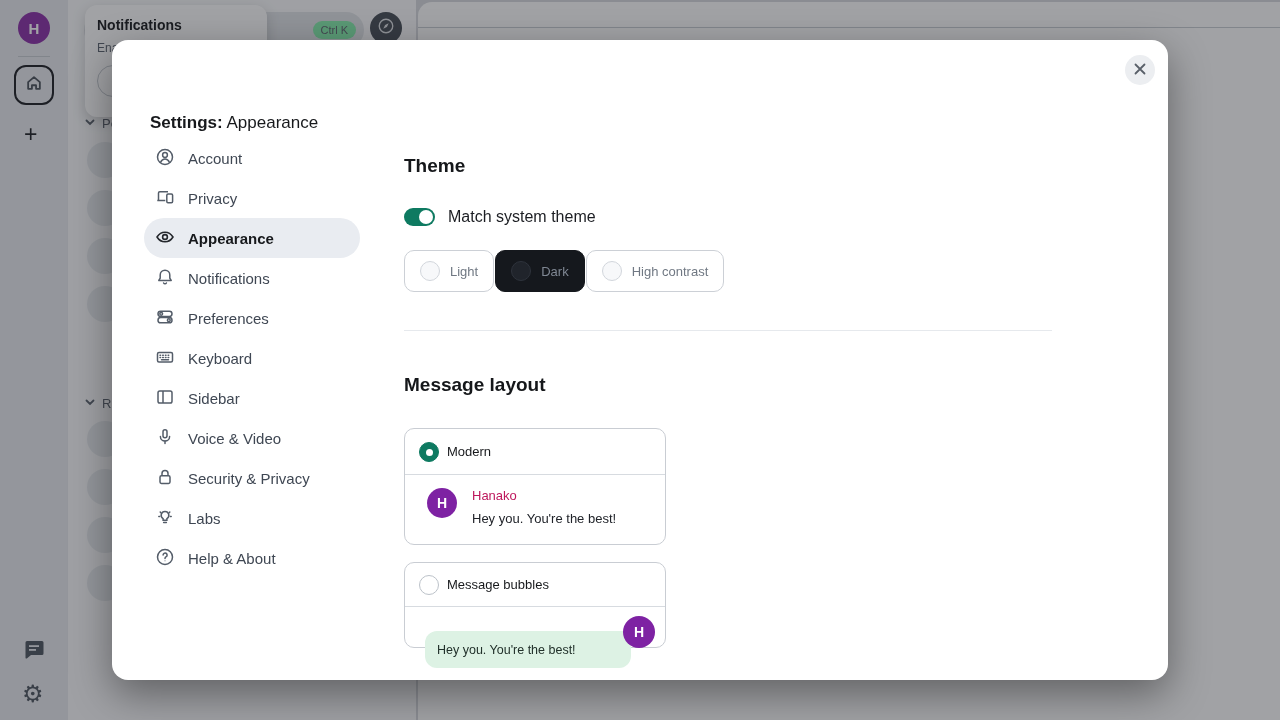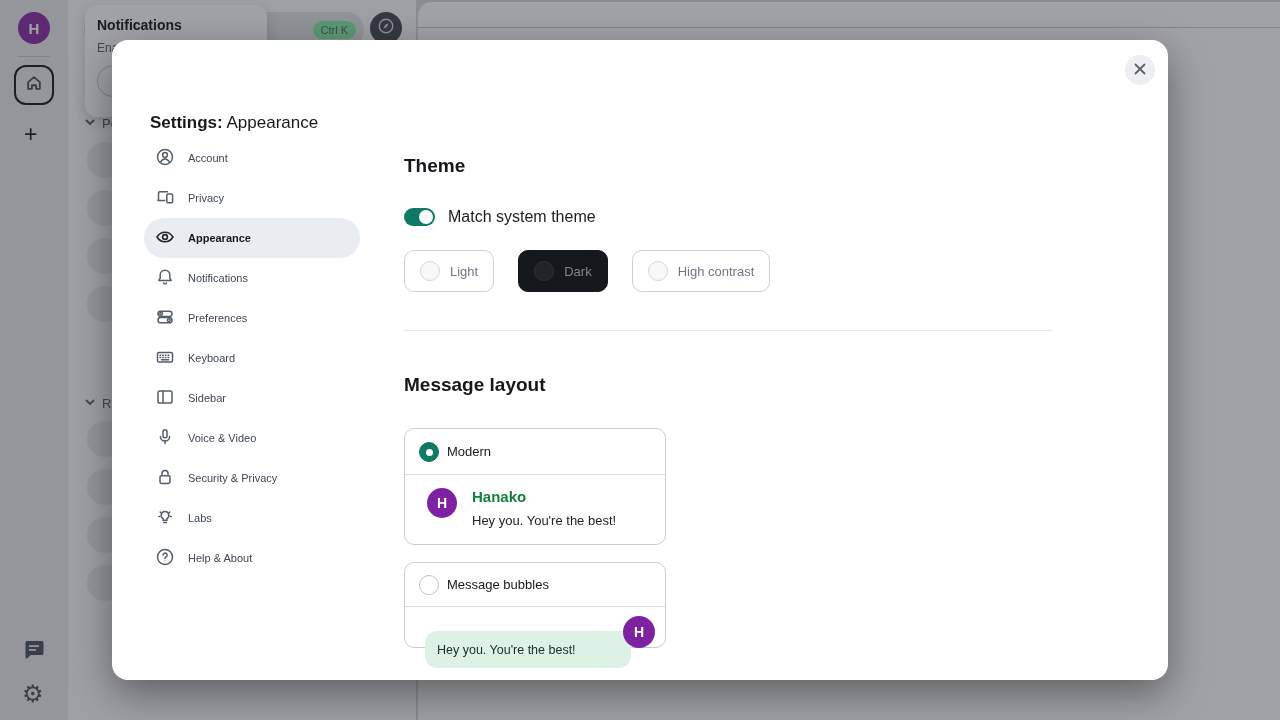--- a/index.html
+++ b/index.html
@@ -45,36 +45,36 @@
   
   .modal { position:absolute; left:112px; top:40px; width:1056px; height:640px; background:#fff;
     border-radius:16px; box-shadow:0 14px 40px rgba(0,0,0,.4); z-index:10; overflow:hidden; }
   .modal-title { position:absolute; left:38px; top:73px; font-size:17px; color:#17191c; }
   .modal-title b { font-weight:bold; }
   .close-btn { position:absolute; left:1013px; top:15px; width:30px; height:30px; border-radius:50%;
     background:#eceef1; display:flex; align-items:center; justify-content:center; border:none; cursor:pointer; }
 
   .settings-nav { position:absolute; left:32px; top:98px; width:216px; }
   .nav-item { display:flex; align-items:center; height:40px; padding-left:11px; gap:13px;
-    border-radius:20px; font-size:11px; color:#3f4753; cursor:pointer; }
+    border-radius:20px; font-size:15px; color:#3f4753; cursor:pointer; }
   .nav-item svg { stroke:#545d69; }
   .nav-item.selected { background:#e9ecf1; font-weight:bold; color:#17191c; }
   .nav-item.selected svg { stroke:#24272c; }
 
   .content { position:absolute; left:292px; top:0; width:648px; height:640px; }
   .h2 { font-size:19px; font-weight:bold; color:#15171a; position:absolute; left:0; }
   .heading-theme { top:115px; }
   .heading-layout { top:334px; }
 
   .toggle-row { position:absolute; left:0; top:168px; display:flex; align-items:center; gap:13px; }
   .switch { width:31px; height:18px; border-radius:9px; background:#0e7a61; position:relative; }
   .switch .knob { position:absolute; right:2px; top:2px; width:14px; height:14px; border-radius:50%; background:#fff; }
   .toggle-label { font-size:16px; color:#1b1d22; }
 
-  .theme-cards { position:absolute; left:0; top:210px; display:flex; gap:24px; }
+  .theme-cards { position:absolute; left:0; top:210px; display:flex; gap:1px; }
   .theme-card { height:42px; display:inline-flex; align-items:center; gap:10px; padding:0 15px;
     border-radius:10px; border:1px solid #ccd0d6; background:#fff; font-size:13px; color:#707883; }
   .theme-card.dark { background:#15181d; border-color:#15181d; color:#7f8793; }
   .radio { width:20px; height:20px; border-radius:50%; border:1.5px solid #d2d6dc; background:#f7f8fa; flex:none; }
   .theme-card.dark .radio { background:#20242b; border-color:#2e333c; }
 
   .divider { position:absolute; left:0; top:290px; width:648px; height:1px; background:#e6e9ed; }
 
   .layout-card { position:absolute; left:0; width:262px; border:1px solid #c9cdd3; border-radius:10px; background:#fff; }
   .card-modern { top:388px; height:117px; }
@@ -83,21 +83,21 @@
   .card-modern .card-head { height:46px; }
   .card-bubbles .card-head { height:44px; }
   .card-head .label { font-size:13px; color:#17191c; }
   .radio.on { background:#0e7a61; border-color:#0e7a61; position:relative; }
   .radio.on::after { content:""; position:absolute; left:6px; top:6px; width:7px; height:7px; border-radius:50%; background:#fff; }
   .radio.off { border:1.5px solid #bcc2c9; background:#fff; }
 
   .modern-preview { display:flex; gap:15px; padding:13px 14px 0 22px; }
   .mp-avatar { width:30px; height:30px; border-radius:50%; background:#7e22a3; color:#fff;
     font-weight:bold; font-size:14px; display:flex; align-items:center; justify-content:center; flex:none; }
-  .mp-name { font-size:15px; font-weight:bold; color:#15803d; }
+  .mp-name { font-size:13px; font-weight:normal; color:#be185d; }
   .mp-msg { font-size:13px; color:#21242a; margin-top:8px; }
 
   .bubble-preview { position:relative; height:69px; }
   .bubble { position:absolute; left:20px; top:24px; width:206px; height:37px; background:#ddf2e4;
     border-radius:12px; border-top-right-radius:4px; display:flex; align-items:center; padding:0 12px;
     font-size:12.5px; color:#21302a; }
   .bp-avatar { position:absolute; left:218px; top:9px; width:32px; height:32px; border-radius:50%;
     background:#7e22a3; color:#fff; font-weight:bold; font-size:14px; display:flex; align-items:center; justify-content:center; }
 </style>
 </head>

